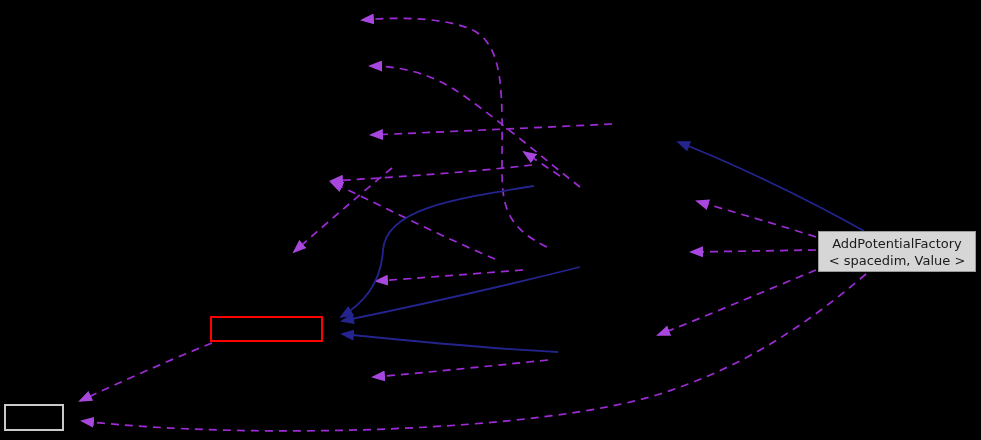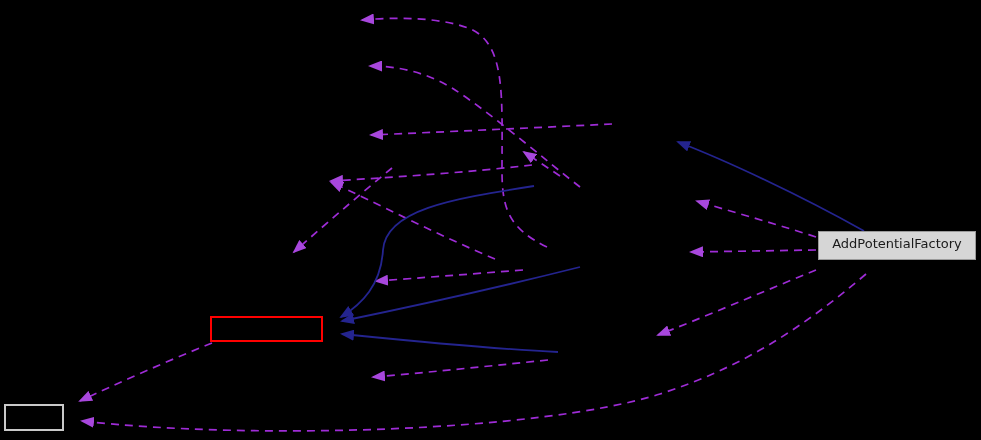--- a/index.html
+++ b/index.html
@@ -6,21 +6,21 @@
   #canvas{
     position:relative;
     width:981px;height:440px;
     background:#000;
     overflow:hidden;
     font-family:"DejaVu Sans","Liberation Sans",sans-serif;
   }
   #edge-layer{position:absolute;left:0;top:0;width:981px;height:440px;}
   .node{position:absolute;box-sizing:border-box;}
   .node-label{
-    position:absolute;left:818px;top:231px;width:158px;height:29px;
+    position:absolute;left:818px;top:231px;width:158px;height:41px;
     background:#d6d6d6;border:1px solid #9a9a9a;
     color:#1a1a1a;font-size:13px;line-height:17px;
     text-align:center;padding-top:3px;
   }
   .node-red{
     position:absolute;left:210px;top:316px;width:113px;height:26px;
     border:2px solid #ff0000;background:transparent;
   }
   .node-plain{
     position:absolute;left:4px;top:404px;width:60px;height:27px;
@@ -58,19 +58,20 @@
         <path d="M 548,360 C 490,366 432,372 373,377" fill="none" stroke="#9e2cd6" stroke-width="1.7" stroke-dasharray="8,6" marker-end="url(#arrow-dashed)"></path>
         <path d="M 864,231 C 800,195 725,160 678,142" fill="none" stroke="#24248f" stroke-width="1.8" marker-end="url(#arrow-solid)"></path>
         <path d="M 534,186 C 450,199 386,210 383,250 C 381,285 362,304 341,317" fill="none" stroke="#24248f" stroke-width="1.8" marker-end="url(#arrow-solid)"></path>
         <path d="M 580,267 C 500,287 420,305 342,321" fill="none" stroke="#24248f" stroke-width="1.8" marker-end="url(#arrow-solid)"></path>
         <path d="M 558,352 C 490,349 412,341 342,334" fill="none" stroke="#24248f" stroke-width="1.8" marker-end="url(#arrow-solid)"></path>
       </g>
   </svg>
 
   <div class="node node-label" style="background: rgb(214, 214, 214); border-color: rgb(154, 154, 154); color: rgb(26, 26, 26);">
     <div>AddPotentialFactory</div>
+    <div>&lt; spacedim, Value &gt;</div>
   </div>
 
   <div class="node node-red" style="border-color: rgb(255, 0, 0);"></div>
 
   <div class="node node-plain" style="border-color: rgb(201, 201, 201);"></div>
 
 </div>
 
 </body></html>

